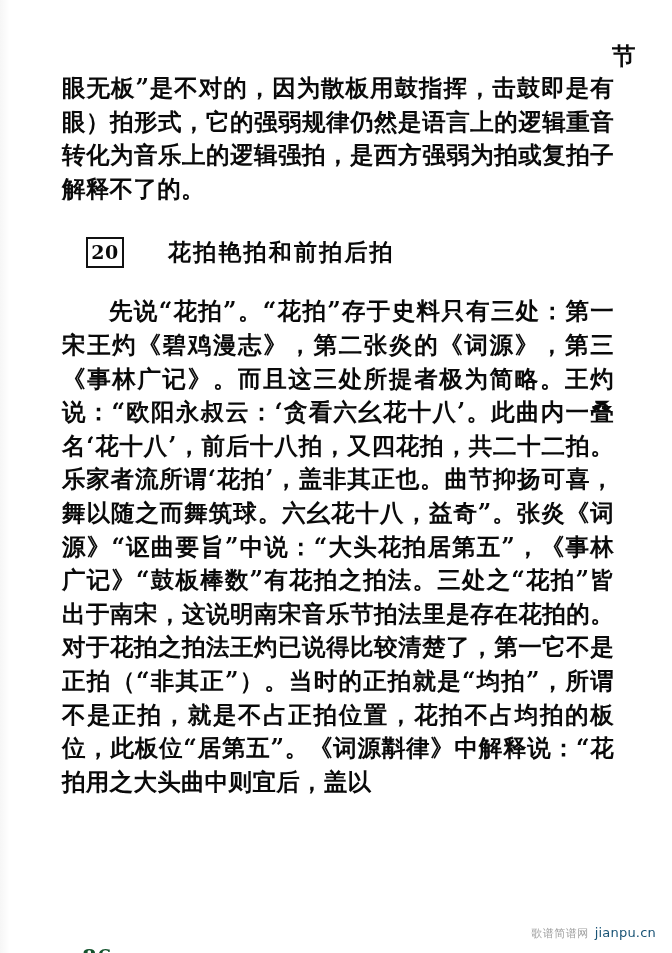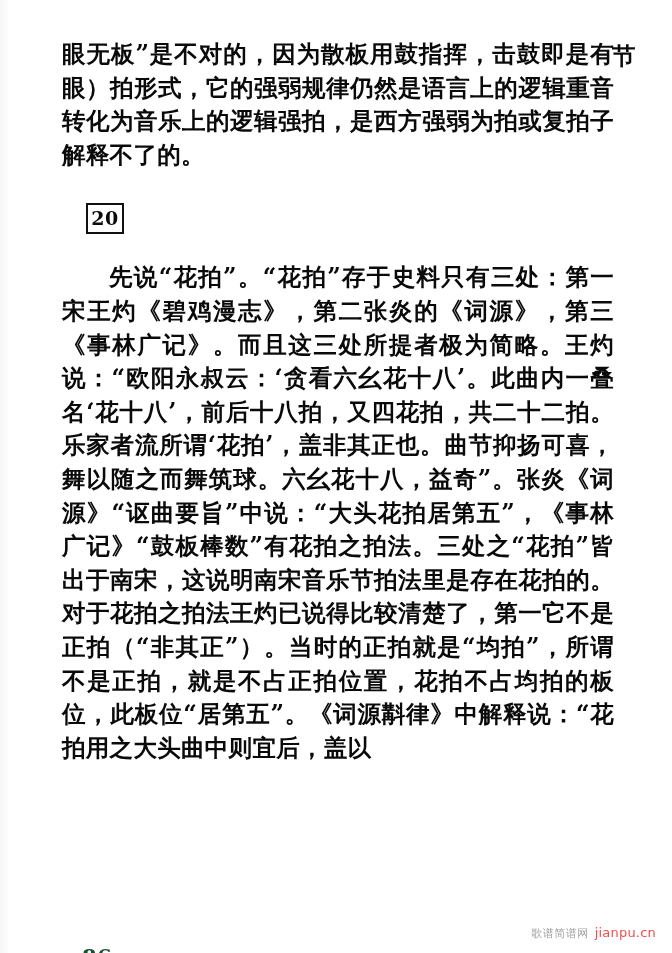--- a/index.html
+++ b/index.html
@@ -40,21 +40,21 @@
     text-align: justify;
     text-justify: inter-character;
     letter-spacing: 0.3px;
     margin: 0;
     -webkit-font-smoothing: none;
   }
 
   .para.cont { text-indent: 0; }
   .para.indent { text-indent: 47px; }
 
-  .p-top       { margin-bottom: 0; }
+  .p-top       { margin-bottom: 0; margin-top: 34px; }
 
   
   .gap-head-before { height: 28px; }
   .gap-head-after  { height: 20px; }
   .gap-p           { height: 5px; }
 
   
   .heading {
     position: relative;
     display: flex;
@@ -133,21 +133,21 @@
   }
   .watermark .wm-cn {
     font-family: "DejaVu Sans", "Liberation Sans", sans-serif;
     font-size: 11px;
     color: #9a9a9a;
     letter-spacing: 0.5px;
   }
   .watermark .wm-en {
     font-family: "DejaVu Sans", "Liberation Sans", sans-serif;
     font-size: 13px;
-    color: #ef4444;
+    color: #0c4a6e;
     letter-spacing: 0.2px;
   }
 
   
   .scan-edge-left {
     position: absolute;
     left: 0; top: 0;
     width: 10px; height: 953px;
     background: linear-gradient(to right, rgba(0,0,0,0.035), rgba(0,0,0,0));
     pointer-events: none;
@@ -163,20 +163,21 @@
   <div class="col">
 
     <p class="para cont p-top">眼无板”是不对的，因为散板用鼓指挥，击鼓即是有眼）拍形式，它的强弱规律仍然是语言上的逻辑重音转化为音乐上的逻辑强拍，是西方强弱为拍或复拍子解释不了的。</p>
 
     <div class="gap-head-before"></div>
 
     <div class="heading">
       <div class="num-box">
         <span>20</span>
       </div>
+      <div class="heading-title">花拍艳拍和前拍后拍</div>
     </div>
 
     <div class="gap-head-after"></div>
 
 
     <div class="gap-p"></div>
 
     <p class="para indent">先说“花拍”。“花拍”存于史料只有三处：第一宋王灼《碧鸡漫志》，第二张炎的《词源》，第三《事林广记》。而且这三处所提者极为简略。王灼说：“欧阳永叔云：‘贪看六幺花十八’。此曲内一叠名‘花十八’，前后十八拍，又四花拍，共二十二拍。乐家者流所谓‘花拍’，盖非其正也。曲节抑扬可喜，舞以随之而舞筑球。六幺花十八，益奇”。张炎《词源》“讴曲要旨”中说：“大头花拍居第五”，《事林广记》“鼓板棒数”有花拍之拍法。三处之“花拍”皆出于南宋，这说明南宋音乐节拍法里是存在花拍的。对于花拍之拍法王灼已说得比较清楚了，第一它不是正拍（“非其正”）。当时的正拍就是“均拍”，所谓不是正拍，就是不占正拍位置，花拍不占均拍的板位，此板位“居第五”。《词源斠律》中解释说：“花拍用之大头曲中则宜后，盖以</p>
 
   </div>

